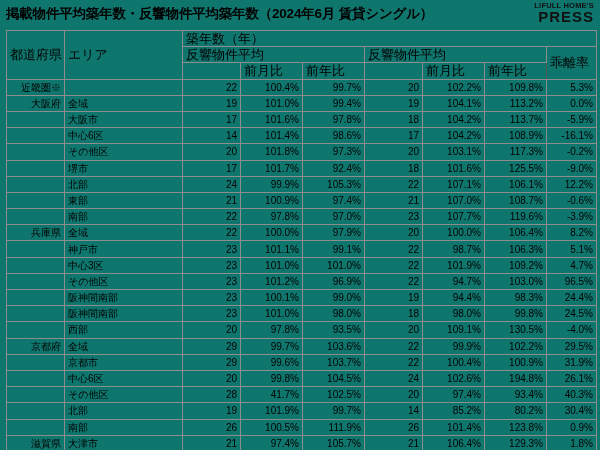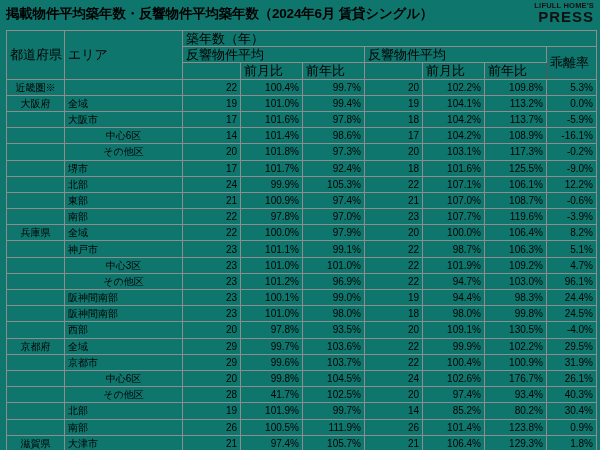--- a/index.html
+++ b/index.html
@@ -88,26 +88,26 @@
   col.c-h1    { width: 58px; }
   col.c-h2    { width: 62px; }
   col.c-h3    { width: 62px; }
   col.c-gap   { width: 50px; }
 
   
   .grp-top td { border-top: 1.6px solid #555; }
   .vsep-l { border-left: 1.6px solid #555 !important; }
 
   .pref-cell {
-    text-align: center;
+    text-align: right;
     vertical-align: middle;
   }
   .indent1 { padding-left: 16px; }
   .indent2 { padding-left: 30px; }
-  .indent3 { padding-left: 44px; text-align: center; }
+  .indent3 { padding-left: 44px; }
 </style>
 </head>
 <body>
 
 <div id="page">
 
   <div class="header">
     <div class="title">掲載物件平均築年数・反響物件平均築年数（2024年6月 賃貸シングル）</div>
     <div class="logo">
       <span class="brand">LIFULL HOME'S</span>
@@ -282,21 +282,21 @@
         </tr>
         <tr>
           <td class="pref-cell"></td>
           <td class="lft indent3">その他区</td>
           <td class="num">23</td>
           <td class="num">101.2%</td>
           <td class="num">96.9%</td>
           <td class="num vsep-l">22</td>
           <td class="num">94.7%</td>
           <td class="num">103.0%</td>
-          <td class="num vsep-l">96.1%</td>
+          <td class="num vsep-l">96.5%</td>
         </tr>
         <tr>
           <td class="pref-cell"></td>
           <td class="lft indent2">阪神間南部</td>
           <td class="num">23</td>
           <td class="num">100.1%</td>
           <td class="num">99.0%</td>
           <td class="num vsep-l">19</td>
           <td class="num">94.4%</td>
           <td class="num">98.3%</td>
@@ -347,21 +347,21 @@
           <td class="num vsep-l">31.9%</td>
         </tr>
         <tr>
           <td class="pref-cell"></td>
           <td class="lft indent3">中心6区</td>
           <td class="num">20</td>
           <td class="num">99.8%</td>
           <td class="num">104.5%</td>
           <td class="num vsep-l">24</td>
           <td class="num">102.6%</td>
-          <td class="num">176.7%</td>
+          <td class="num">194.8%</td>
           <td class="num vsep-l">26.1%</td>
         </tr>
         <tr>
           <td class="pref-cell"></td>
           <td class="lft indent3">その他区</td>
           <td class="num">28</td>
           <td class="num">41.7%</td>
           <td class="num">102.5%</td>
           <td class="num vsep-l">20</td>
           <td class="num">97.4%</td>

